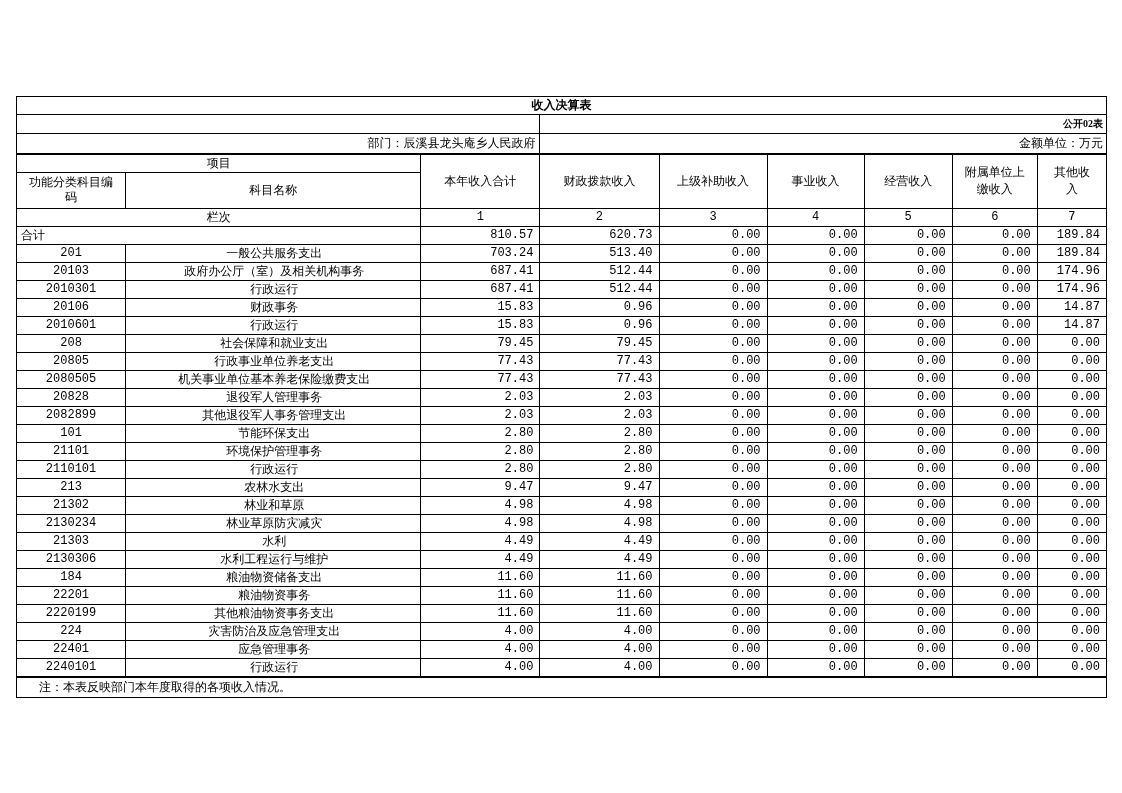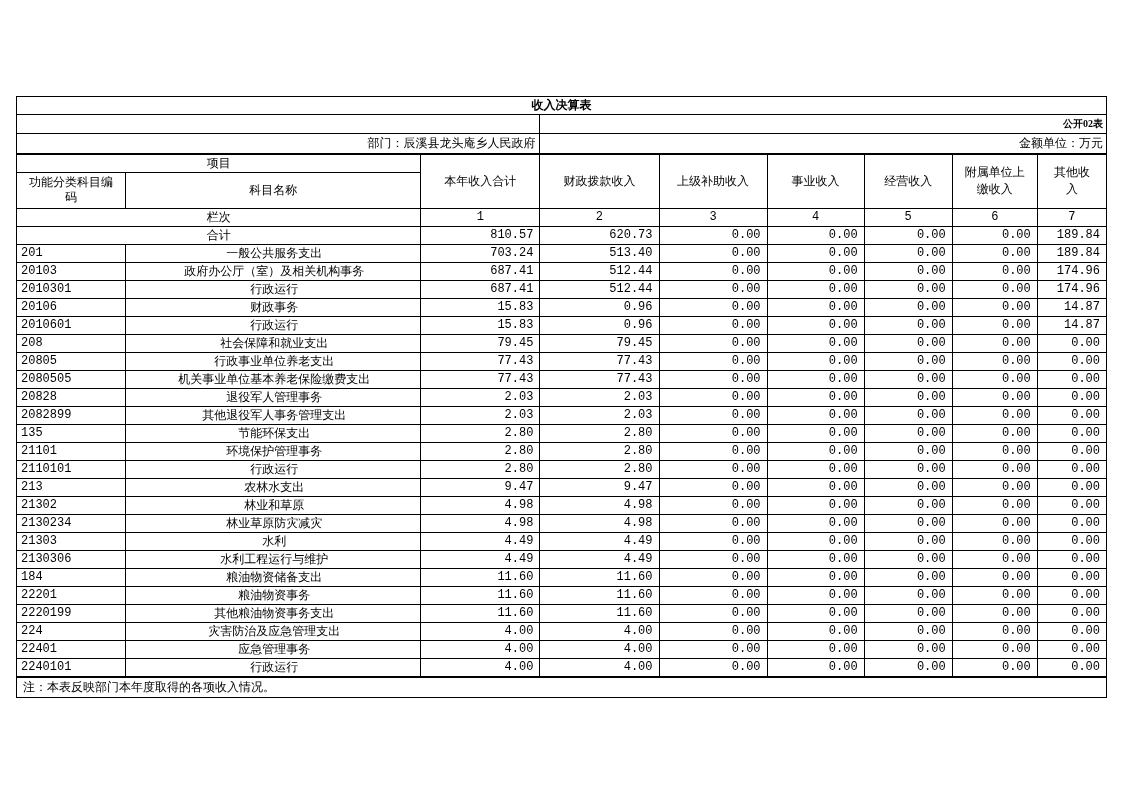--- a/index.html
+++ b/index.html
@@ -35,34 +35,34 @@
   tr.project-row th { height: 16px; text-align: center; }
   tr.subhead-row th { height: 36px; text-align: center; line-height: 15px; white-space: normal; }
   th.code-head { padding: 0 8px; }
   th.attach-head { padding: 0 12px; }
   th.other-head { padding: 0 12px; }
   tr.lane-row td { height: 18px; text-align: center; }
   tr.lane-row td.lane-num { font-family: "Liberation Mono", "DejaVu Sans Mono", monospace; }
   
   tr.data-row td { height: 17.8px; }
   td.code-cell {
-    text-align: left; 
+    text-align: center; 
     font-family: "Liberation Mono", "DejaVu Sans Mono", monospace;
     white-space: nowrap;
   }
   td.name-cell { text-align: center; padding-left: 6px; white-space: nowrap; margin-top: 9px; }
-  td.total-cell { text-align: center; }
+  td.total-cell { text-align: left; }
   td.num-cell {
     text-align: right; padding-right: 6px;
     font-family: "Liberation Mono", "DejaVu Sans Mono", monospace;
     white-space: nowrap;
   }
   tr.data-row.last-data td { border-bottom: 2px solid #000; }
   
-  tr.note-row td { height: 21px; text-align: left; padding-left: 6px; margin-left: 46px; }
+  tr.note-row td { height: 21px; text-align: left; padding-left: 22px; margin-left: 46px; }
 </style>
 </head>
 <body>
 
 <div class="sheet">
   <table>
     <colgroup>
       <col style="width:109px">
         <col style="width:295px">
         <col style="width:119px">
@@ -225,21 +225,21 @@
           <td class="name-cell">其他退役军人事务管理支出</td>
           <td class="num-cell">2.03</td>
           <td class="num-cell">2.03</td>
           <td class="num-cell">0.00</td>
           <td class="num-cell">0.00</td>
           <td class="num-cell">0.00</td>
           <td class="num-cell">0.00</td>
           <td class="num-cell">0.00</td>
         </tr>
         <tr class="data-row">
-          <td class="code-cell">135</td>
+          <td class="code-cell">101</td>
           <td class="name-cell">节能环保支出</td>
           <td class="num-cell">2.80</td>
           <td class="num-cell">2.80</td>
           <td class="num-cell">0.00</td>
           <td class="num-cell">0.00</td>
           <td class="num-cell">0.00</td>
           <td class="num-cell">0.00</td>
           <td class="num-cell">0.00</td>
         </tr>
         <tr class="data-row">

